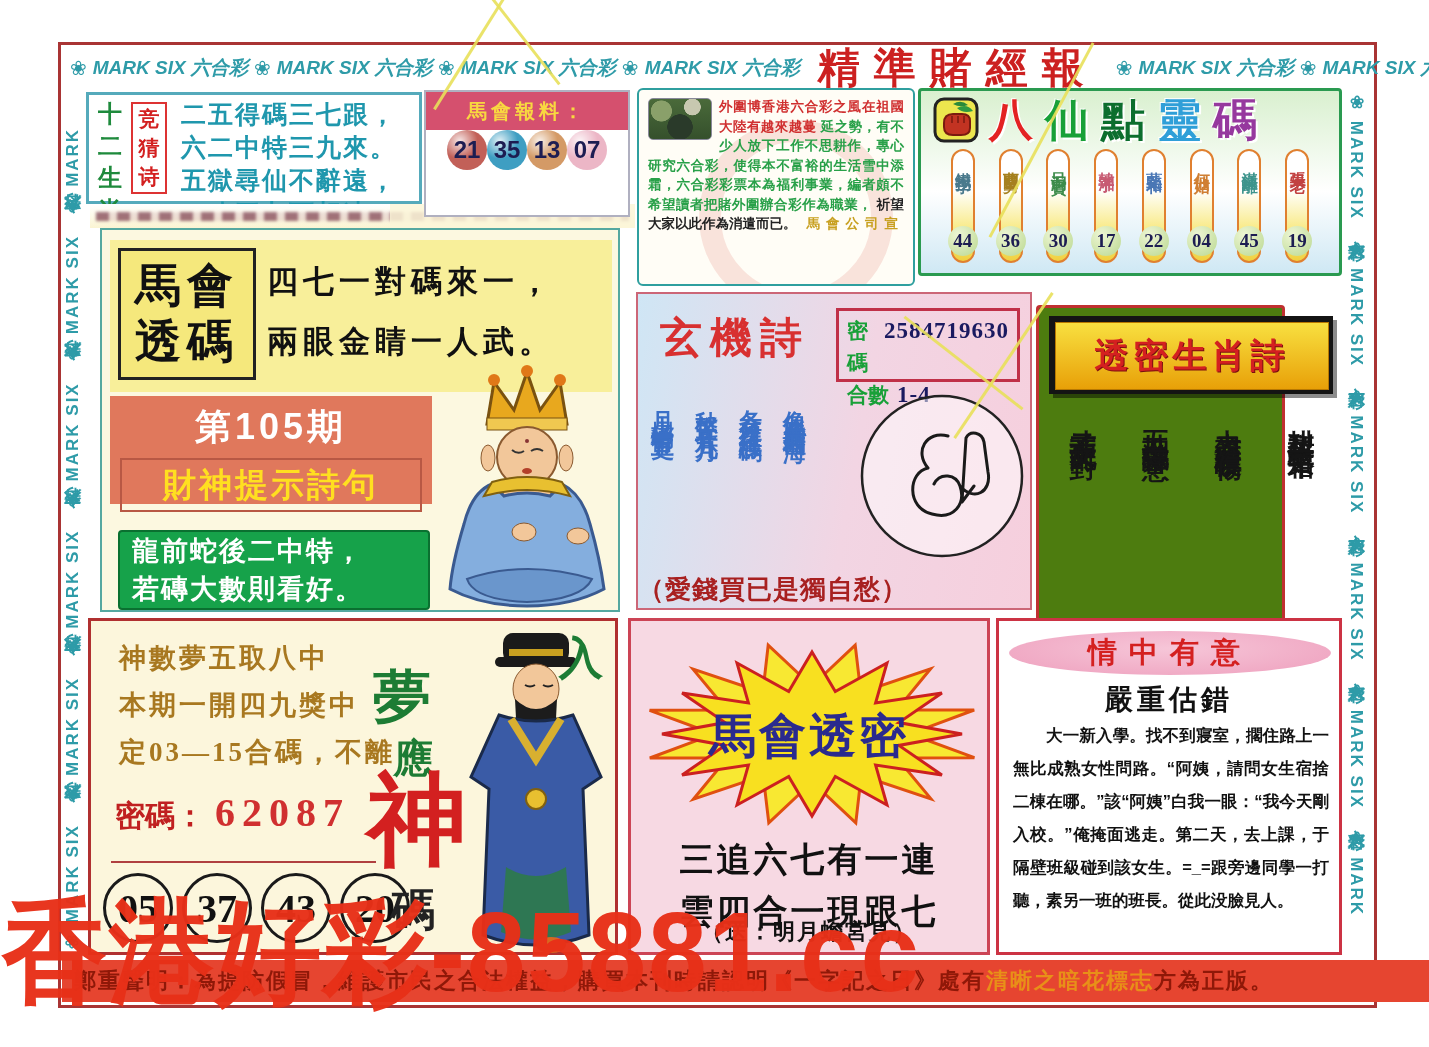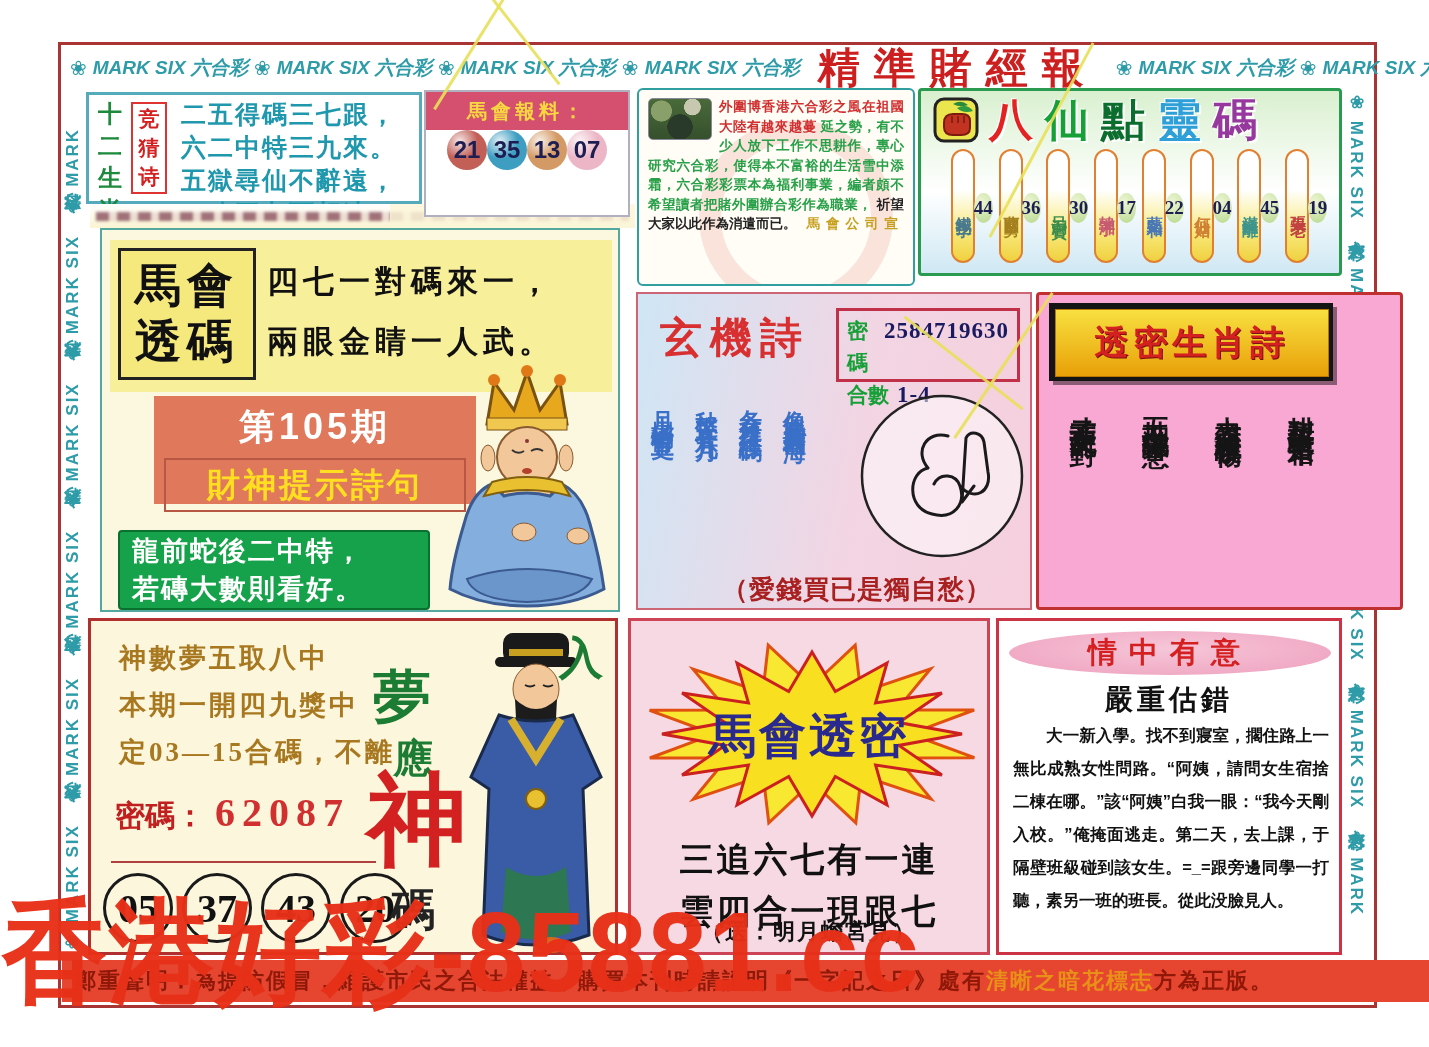--- a/index.html
+++ b/index.html
@@ -64,61 +64,61 @@
 
   
   .p-imm{left:918px;top:88px;width:424px;height:188px;border:3px solid #2a9a50;border-radius:4px;
          background:linear-gradient(#d9f0cf,#ffffff 55%,#cfe8f4);}
   .imm-titlerow{display:flex;align-items:center;gap:10px;padding:6px 10px 2px 12px;}
   .imm-title{display:flex;gap:12px;}
   .imm-title span{font-size:44px;font-weight:900;line-height:1;text-shadow:2px 2px 0 #ffffff,-1px -1px 0 #ffffff;}
   .capsules{display:flex;justify-content:space-evenly;padding:4px 6px;}
   .capsule{width:24px;height:114px;border:2px solid #e08030;border-radius:24px;
            background:linear-gradient(#ffffff 35%,#f8e878 75%,#f0d040);
-           display:flex;align-items:center;justify-content:space-between;padding:8px 0 5px 0;box-sizing:border-box;}
+           display:flex;flex-direction:column;align-items:center;justify-content:space-between;padding:8px 0 5px 0;box-sizing:border-box;}
   .cap-name{writing-mode:vertical-rl;text-orientation:upright;font-size:16px;font-weight:bold;letter-spacing:3px;}
   .cap-num{width:30px;height:30px;border-radius:50%;background:radial-gradient(circle at 35% 30%,#eef6d4,#b9d890);
            display:flex;align-items:center;justify-content:center;color:#1d1d52;font-weight:900;font-size:19px;
            font-family:"Liberation Serif", serif;}
 
   
   .p-big{left:100px;top:228px;width:520px;height:384px;background:#fcf8e0;border:2px solid #55a8a0;}
   .yellow-strip{position:absolute;left:8px;top:10px;width:502px;height:152px;background:#f8ef9a;}
   .touma-box{position:absolute;left:16px;top:18px;width:132px;height:126px;border:3px solid #222;background:#f5e87c;
              display:flex;align-items:center;justify-content:center;}
   .touma-box span{width:116px;text-align:center;font-size:46px;font-weight:900;line-height:56px;letter-spacing:6px;
                   font-family:"Liberation Serif", serif;color:#111;}
   .touma-poem{position:absolute;left:165px;top:22px;width:345px;}
   .touma-poem div{font-size:31px;font-weight:900;color:#111;letter-spacing:5px;line-height:60px;white-space:nowrap;
                   font-family:"Liberation Serif", serif;}
-  .salmon{position:absolute;left:8px;top:166px;width:322px;height:108px;background:#e0785c;margin-left:44px;}
+  .salmon{position:absolute;left:8px;top:166px;width:322px;height:108px;background:#e0785c;}
   .issue{color:#fff;font-size:36px;font-weight:900;text-align:center;letter-spacing:4px;line-height:62px;}
   .hintbox{margin:0 10px;border:2px solid #b85844;line-height:50px;text-align:center;
            color:#ffdf20;font-size:33px;font-weight:900;letter-spacing:3px;}
   .greenbox{position:absolute;left:16px;top:300px;width:296px;height:76px;background:#16a24a;border:2px solid #0a7030;border-radius:4px;
             display:flex;flex-direction:column;justify-content:space-evenly;padding-left:12px;}
   .greenbox div{color:#fff;font-size:27px;font-weight:900;letter-spacing:2px;white-space:nowrap;}
   .buddha{position:absolute;left:330px;top:134px;}
 
   
   .p-xj{left:636px;top:292px;width:396px;height:318px;border:2px solid #cc6677;
         background:linear-gradient(100deg,#cfe6f5,#f2d5e3 55%,#f6cfdd);}
   .xj-title{position:absolute;left:22px;top:16px;font-size:42px;font-weight:900;color:#d83030;letter-spacing:8px;
             font-family:"Liberation Serif", serif;}
   .codebox{position:absolute;left:198px;top:14px;width:184px;height:74px;border:3px solid #c03048;padding:4px 8px;box-sizing:border-box;}
   .codebox .row{display:flex;align-items:baseline;gap:8px;line-height:32px;}
   .code-label{color:#18a038;font-size:21px;font-weight:900;}
   .code-val{color:#1a1a60;font-size:23px;font-weight:bold;font-family:"Liberation Serif", serif;letter-spacing:1px;}
   .xj-cols{position:absolute;left:10px;top:98px;height:204px;display:flex;flex-direction:row-reverse;gap:13px;}
   .xj-cols .vcol{writing-mode:vertical-rl;text-orientation:upright;font-size:23px;font-weight:900;color:#3a70c8;letter-spacing:5px;}
   .scribble{position:absolute;left:218px;top:96px;}
-  .xj-bottom{position:absolute;left:0;top:278px;width:100%;text-align:center;color:#a82020;font-size:26px;font-weight:900;letter-spacing:1px;padding-left:23px;}
-
-  
-  .p-sx{left:1036px;top:292px;width:367px;height:318px;background:#f9a8d4;border:3px solid #c03030;border-radius:4px;}
+  .xj-bottom{position:absolute;left:0;top:278px;width:100%;text-align:left;color:#a82020;font-size:26px;font-weight:900;letter-spacing:1px;}
+
+  
+  .p-sx{left:1036px;top:305px;width:249px;height:318px;background:#4d7c0f;border:3px solid #c03030;border-radius:4px;}
   .plaque{position:absolute;left:10px;top:8px;width:284px;height:78px;background:#141414;padding:6px;box-sizing:border-box;
           box-shadow:4px 4px 0 rgba(0,0,0,.45);}
   .plaque-in{width:100%;height:100%;background:linear-gradient(#f8e040,#e8a008);border:1px solid #b87800;
              display:flex;align-items:center;justify-content:center;}
   .plaque-in span{color:#d42020;font-size:34px;font-weight:900;letter-spacing:5px;text-shadow:1px 1px 0 #7a1010;
                   font-family:"Liberation Serif", serif;white-space:nowrap;}
   .sx-cols{position:absolute;left:14px;top:100px;width:278px;height:210px;display:flex;flex-direction:row-reverse;justify-content:space-between;padding:0 12px;box-sizing:border-box;}
   .sx-cols .vcol{writing-mode:vertical-rl;text-orientation:upright;font-size:27px;color:#151515;letter-spacing:4px;
                  font-family:"Liberation Serif", serif;font-weight:bold;}
 

